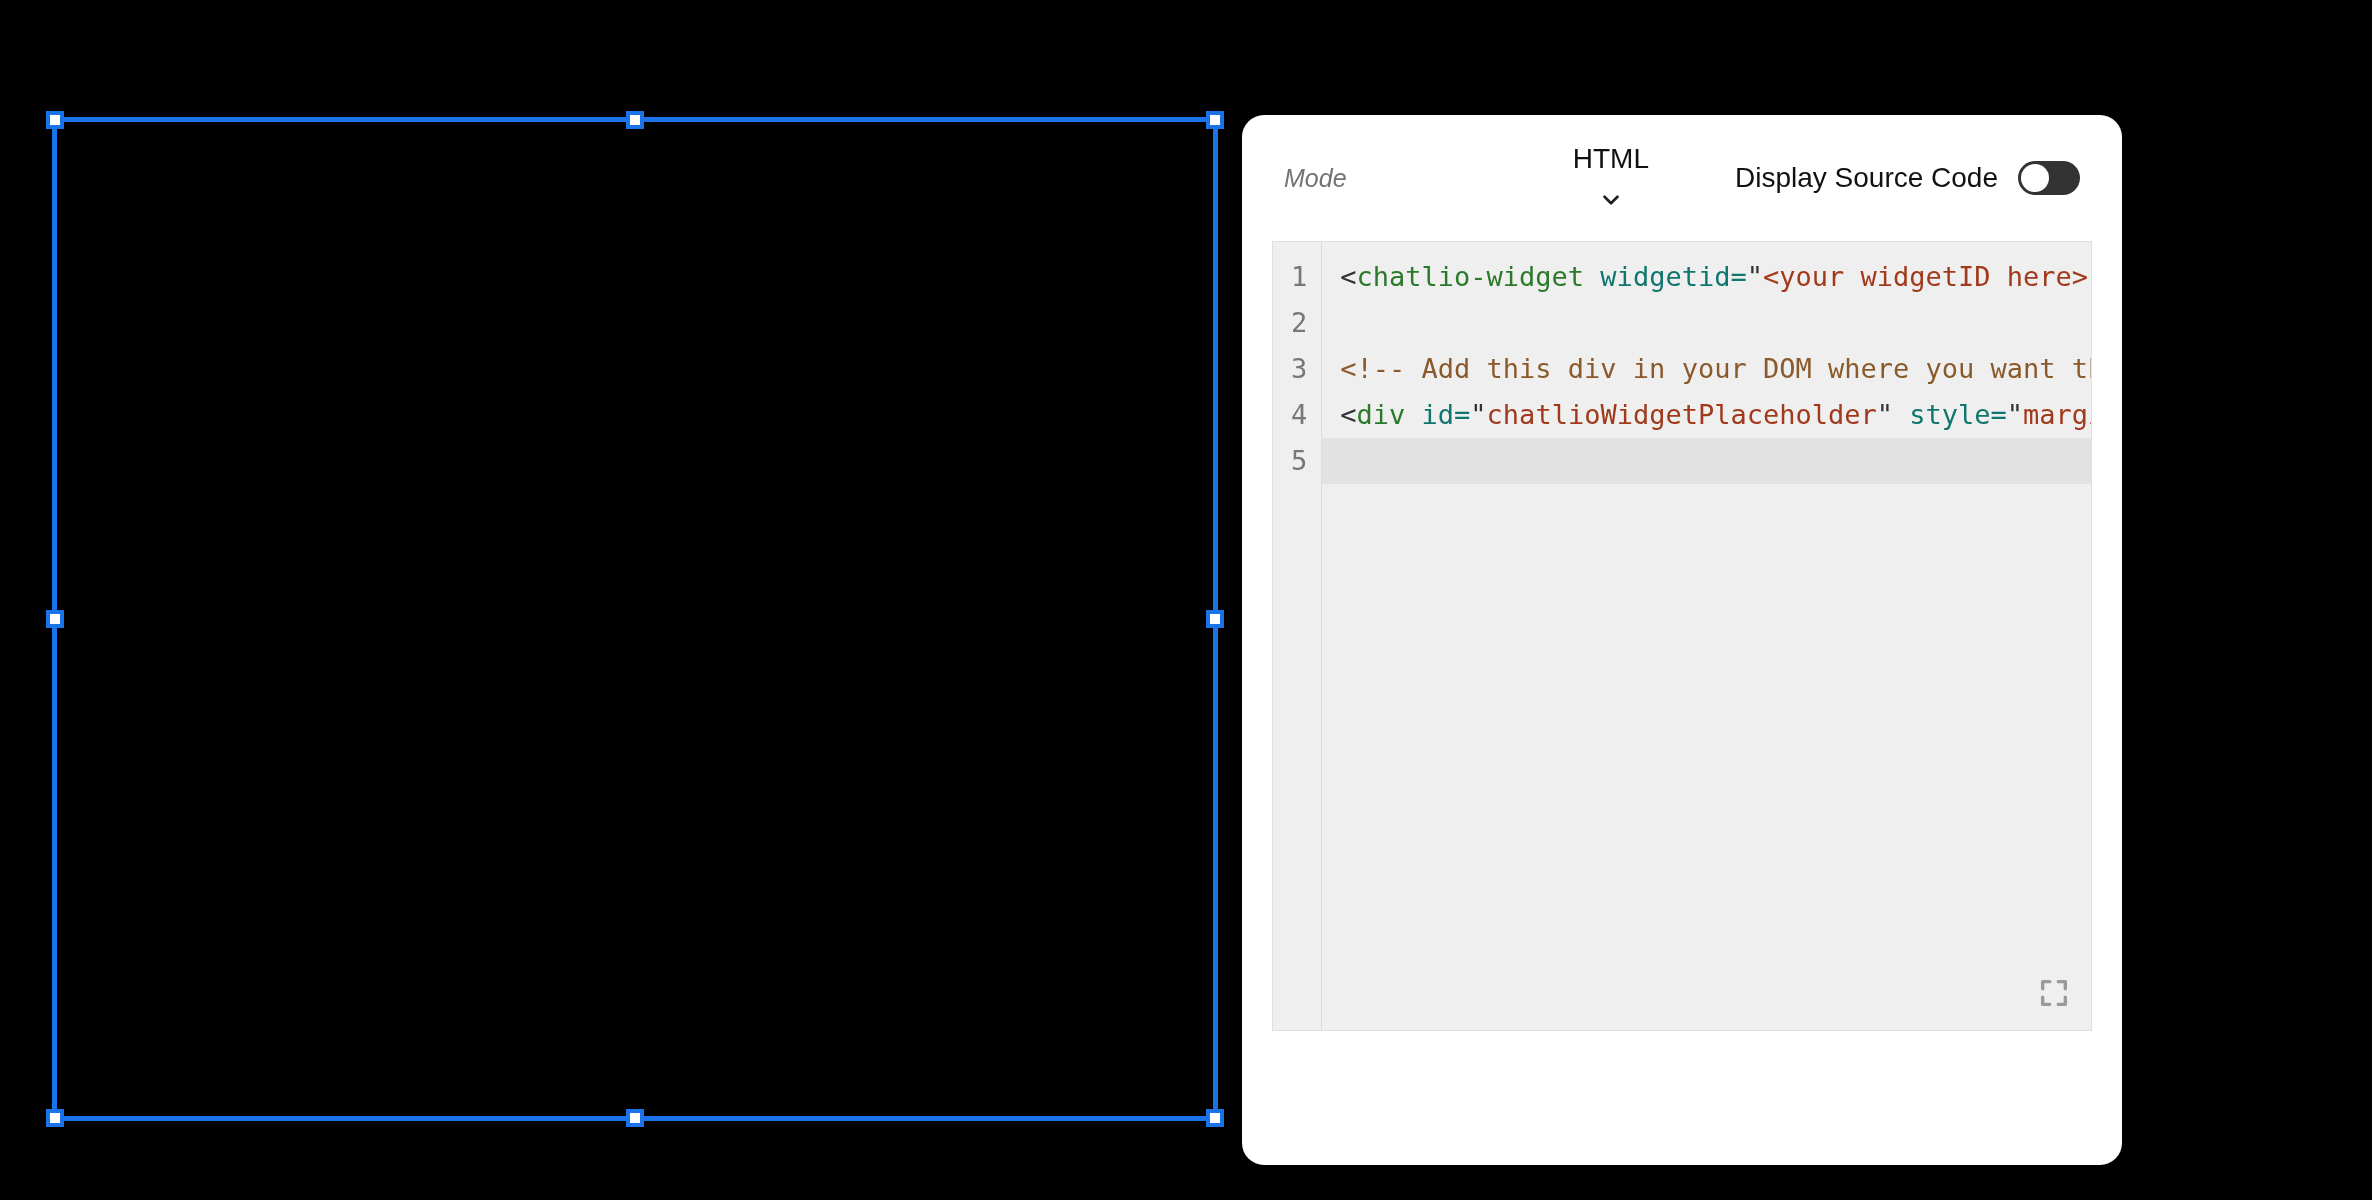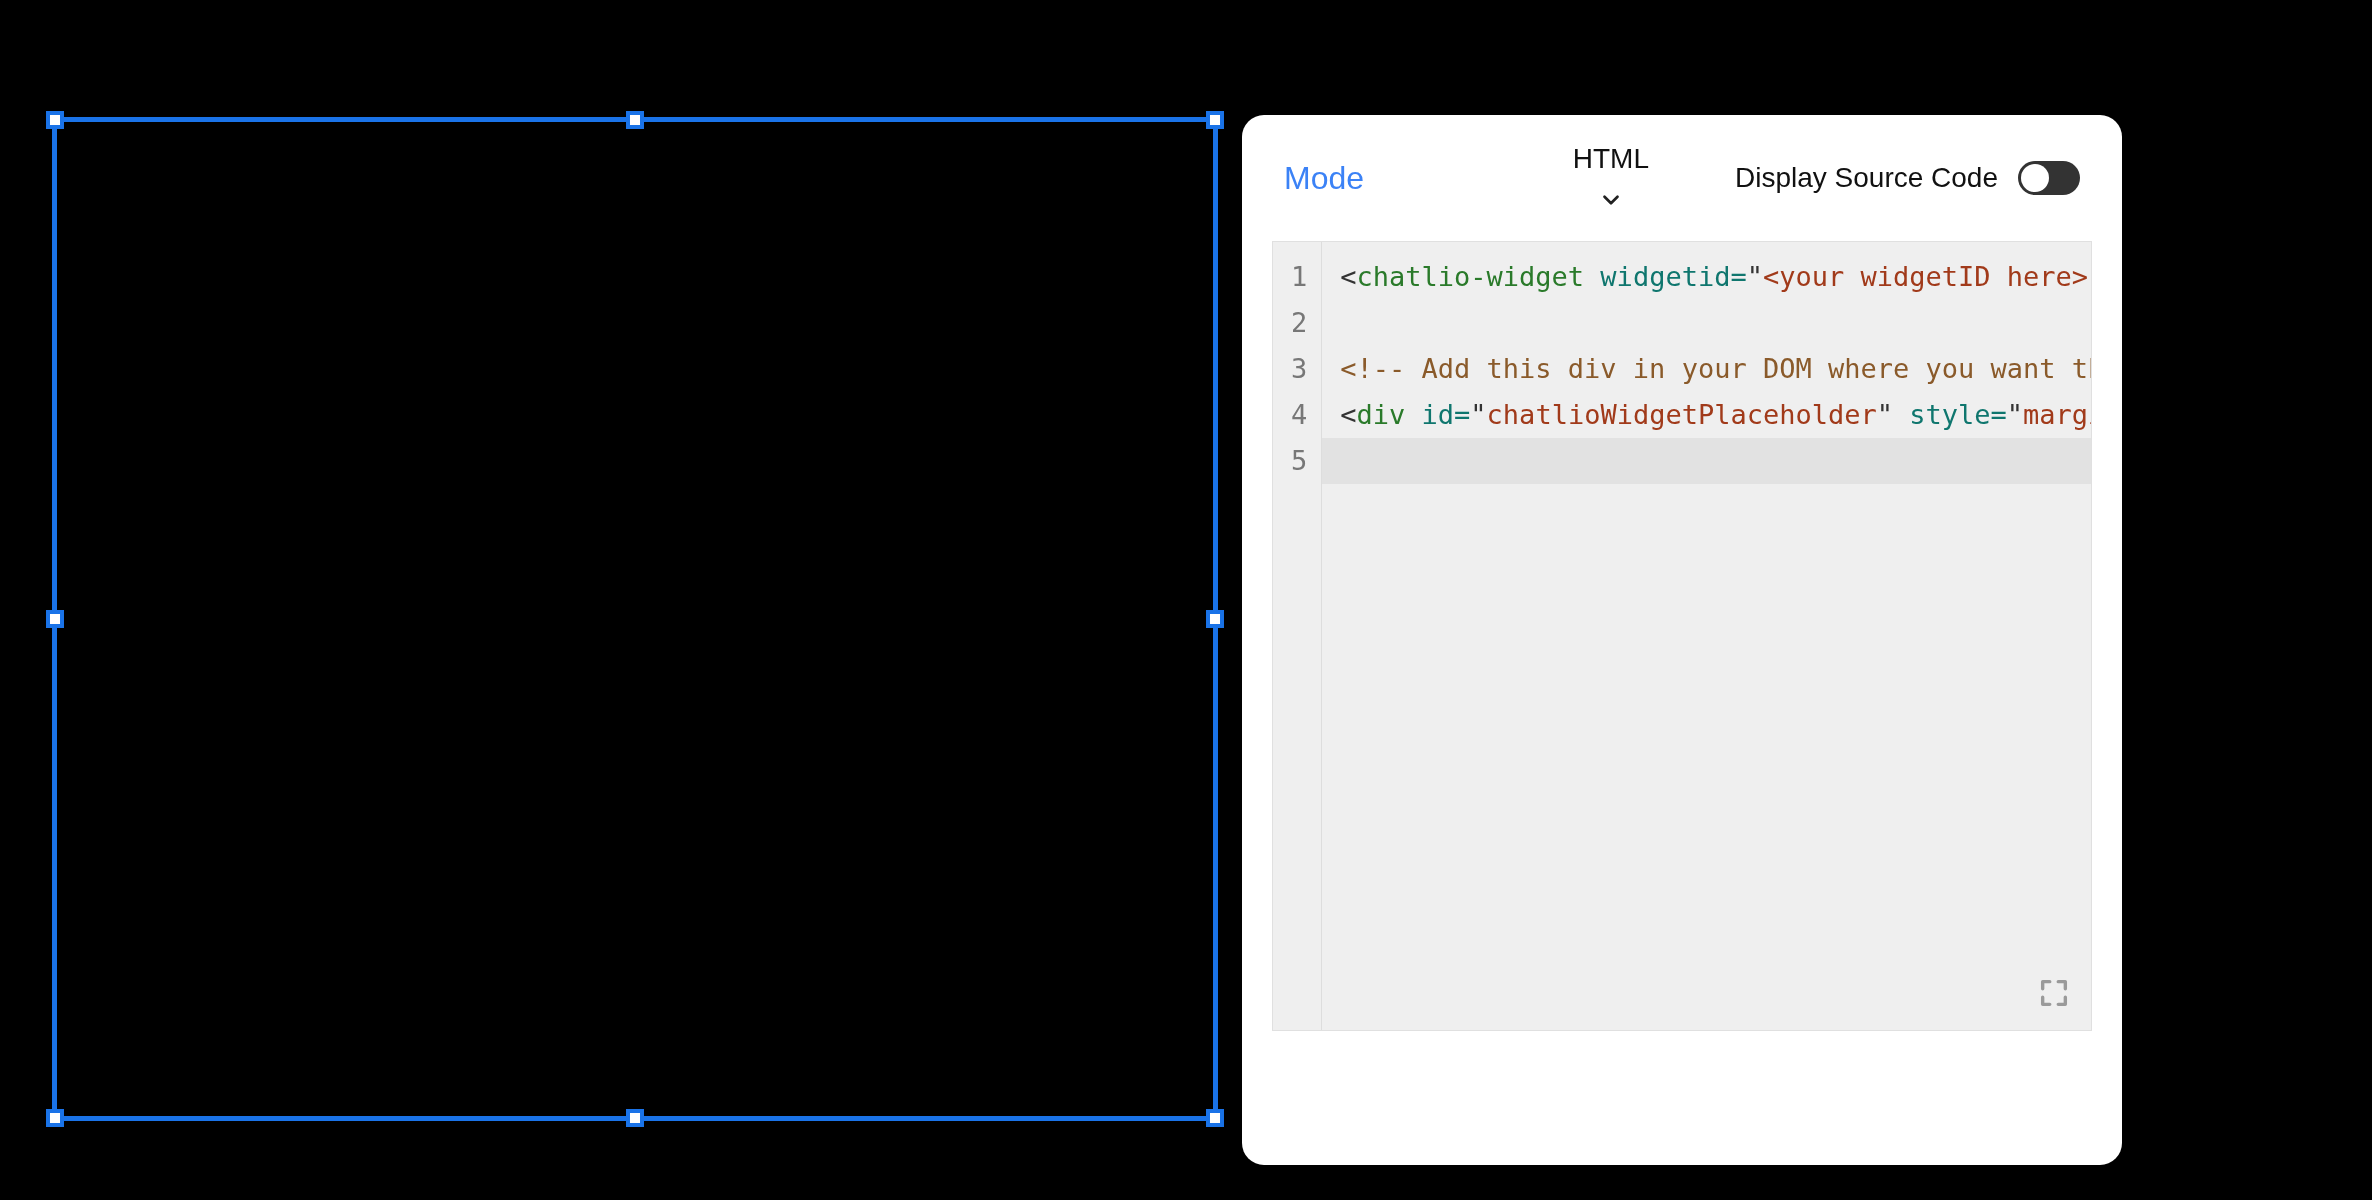--- a/index.html
+++ b/index.html
@@ -66,22 +66,23 @@
   }
 
   
   .settings-row {
     display: flex;
     align-items: center;
     padding: 28px 42px;
     gap: 20px;
   }
   .settings-label {
-    font-size: 32px;
-    color: #3b82f6;
+    font-size: 25px;
+    color: #737373;
+    font-style: italic;
   }
   .spacer { flex: 1; }
   .mode-select {
     display: inline-flex;
     align-items: center;
     gap: 12px;
     font-size: 28px;
     color: #111;
     flex-direction: column;
   }

